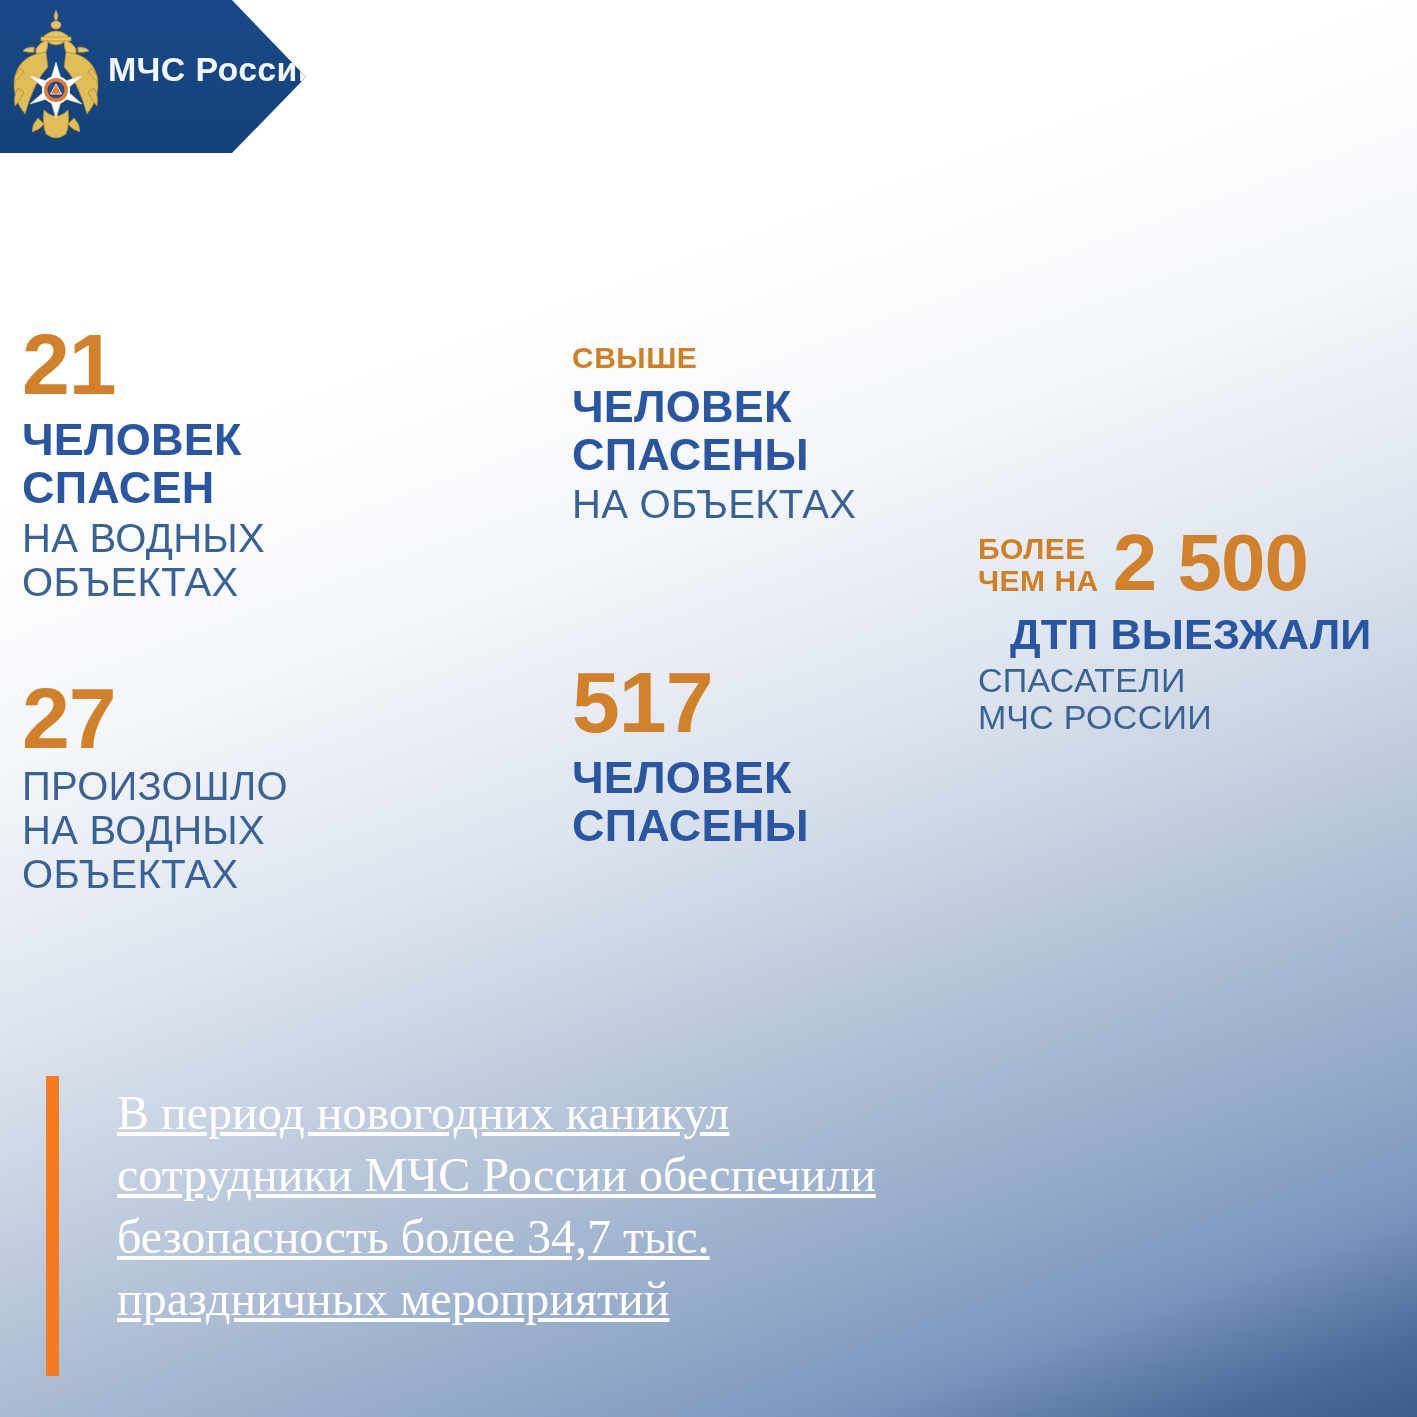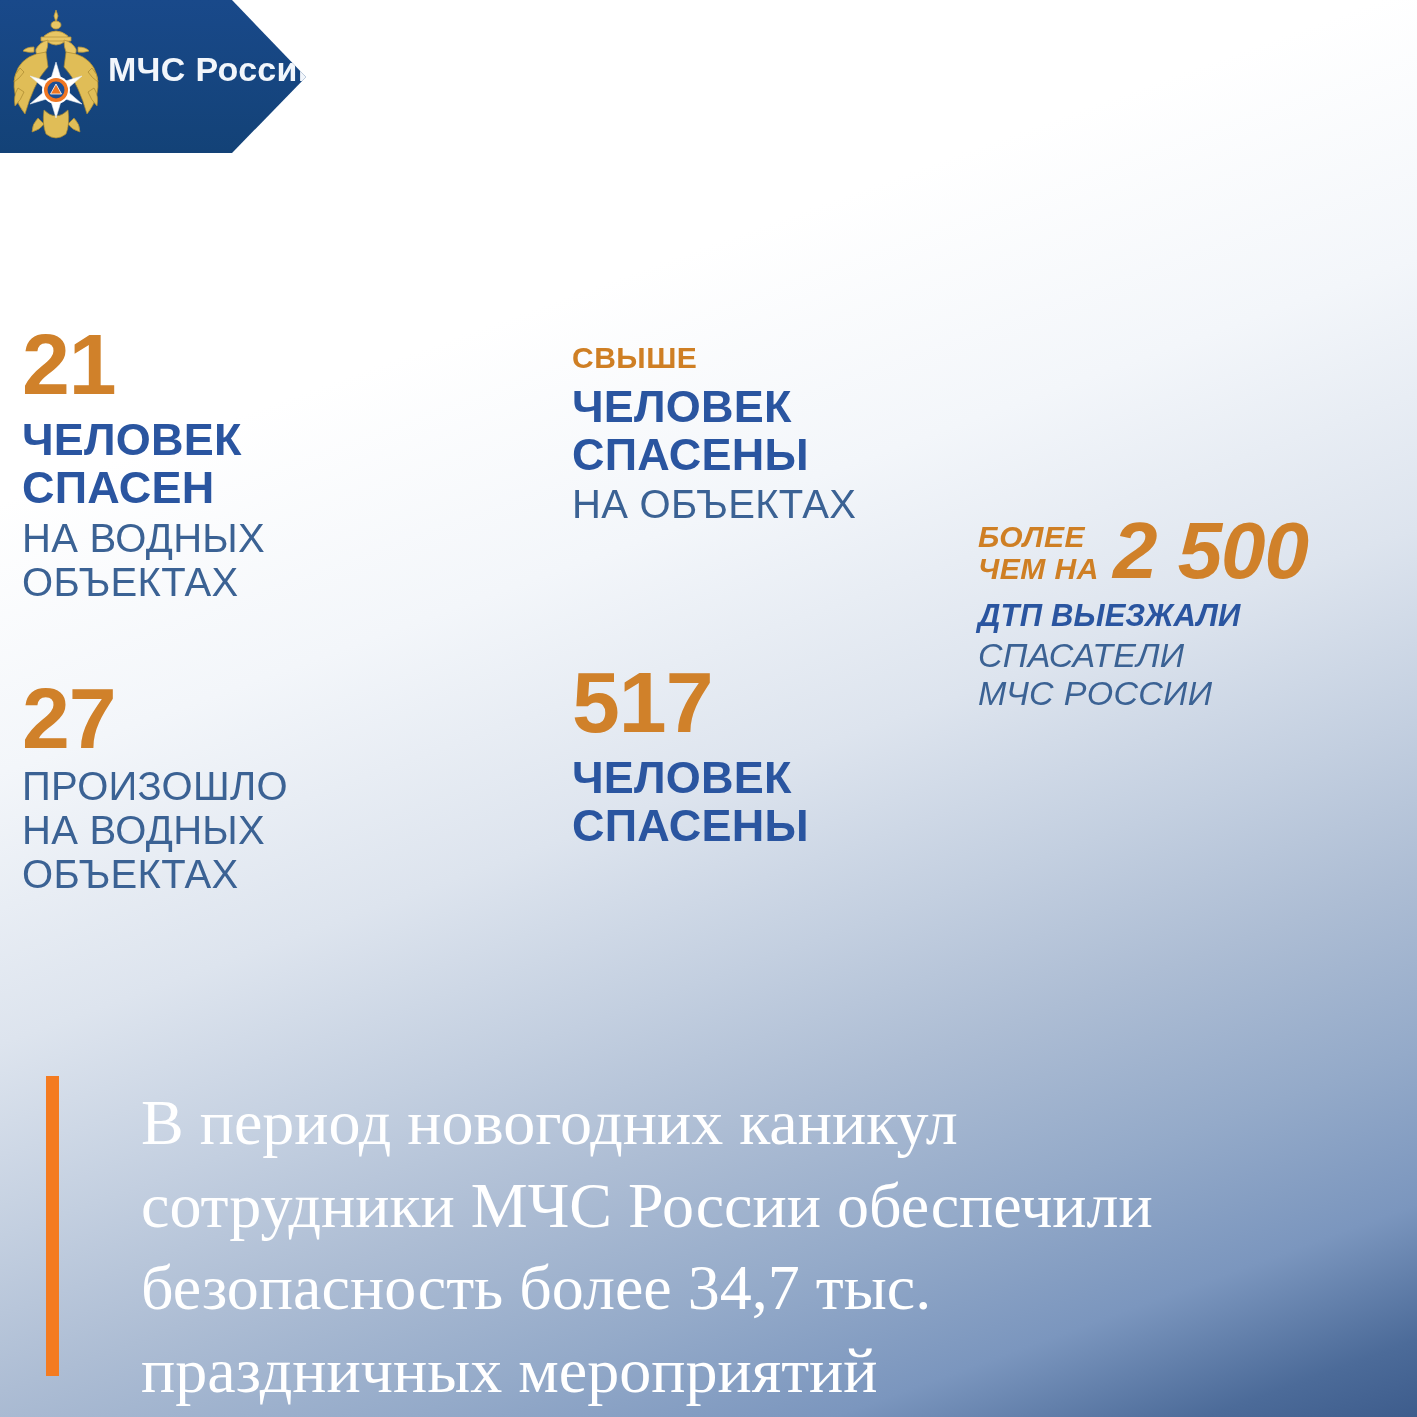--- a/index.html
+++ b/index.html
@@ -102,48 +102,49 @@
     font-size:40px;
     line-height:1.1;
     letter-spacing:0.3px;
     margin-top:4px;
     white-space:pre-line;
   }
 
   
   #stat-1 { left:22px;  top:322px; }
   #stat-2 { left:572px; top:315px;margin-top:28px; }
-  #stat-3 { left:978px; top:512px;font-style:italic; }
+  #stat-3 { left:978px; top:524px; }
   #stat-4 { left:22px;  top:668px;margin-top:8px; }
   #stat-5 { left:572px; top:660px; }
 
-  #stat-3 .label-bold{ font-size:31px; }
+  #stat-3 .label-bold{ font-size:43px;margin-left:32px; }
   #stat-3 .label-sub { font-size:34px; }
   #stat-2 .label-sub { font-size:40px; }
 
   
   .caption-wrap{
     position:absolute;
     left:46px; top:1076px;
     width:1330px; height:300px;
     display:flex;
   }
   .caption-bar{
     width:13px; height:300px;
     background:#f47b20;
     flex:0 0 13px;
   }
   .caption-text{
-    margin-left:82px;
+    margin-left:58px;
     color:#ffffff;
     font-family:"Liberation Serif", serif;
-    font-size:64px;
+    font-size:48px;
     line-height:1.29;
     white-space:pre-line;
     padding-top:6px;
+    text-decoration:underline;
   }
 </style>
 </head>
 <body>
 
 <div class="poster">
 
   <div class="banner">
 
     <svg class="emblem" viewBox="0 0 96 140" aria-hidden="true">

